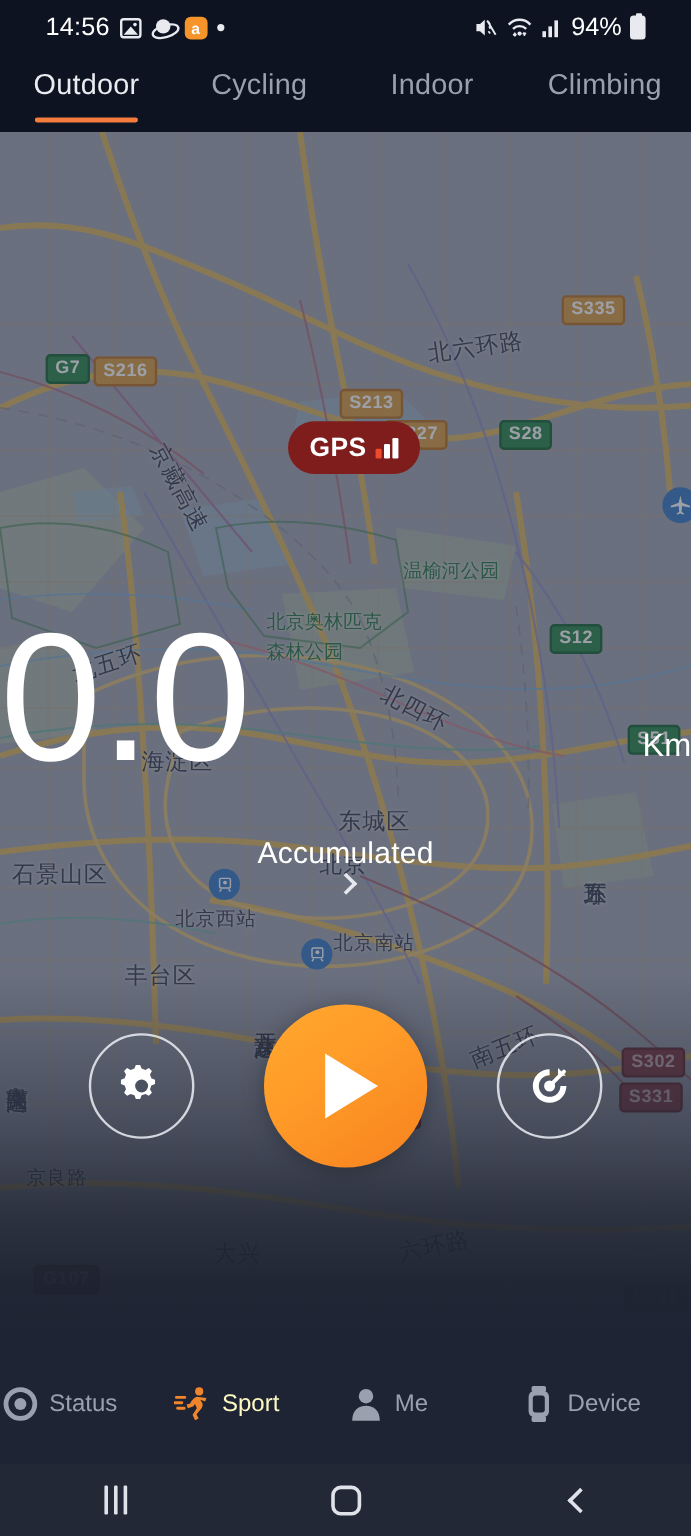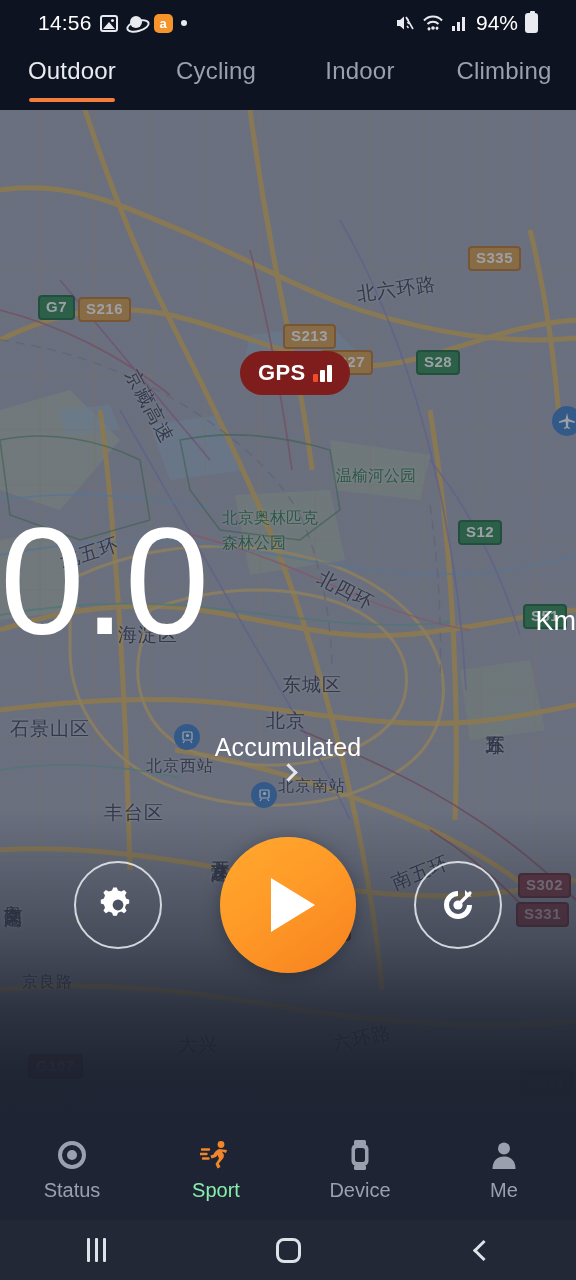--- a/index.html
+++ b/index.html
@@ -181,21 +181,20 @@
     font-size:152px; line-height:132px; font-weight:400; color:#fff;
     letter-spacing:-1px;
     font-family:"Liberation Sans", sans-serif;
   }
   .distance-unit {
     font-size:27px; color:#fff; margin-left:14px; margin-bottom:10px;
   }
   .accum {
     position:absolute; top:697px; left:0; width:576px; text-align:center;
     z-index:25;
-    margin-top:36px;
   }
   .accum-label { font-size:25px; color:#fff; letter-spacing:.2px; }
   .accum-chev {
     display:block; margin:4px auto 0; width:13px; height:13px;
     border-right:3px solid #e6e8ef; border-top:3px solid #e6e8ef;
     transform:rotate(45deg);
   }
 
   
   .controls {
@@ -224,24 +223,24 @@
   .ctl-circle svg { display:block; }
 
   
   .bottomnav {
     position:absolute; top:1120px; left:0; width:576px; height:100px;
     background:#1e2433;
     display:flex; align-items:center;
     z-index:45;
   }
   .nav-item {
-    flex:1; display:flex; flex-direction:column; align-items:center; gap:7px;
+    flex:1; display:flex; flex-direction:row; align-items:center; gap:7px;
   }
   .nav-label { font-size:20px; color:#9aa0ad; }
-  .nav-item.active .nav-label { color:#86efac; }
+  .nav-item.active .nav-label { color:#fef9c3; }
   .nav-ico { width:34px; height:34px; display:flex; align-items:center; justify-content:center; }
   .nav-ico svg { display:block; }
 
   
   .androidnav {
     position:absolute; top:1220px; left:0; width:576px; height:60px;
     background:#222836;
     display:flex; align-items:center;
     z-index:50;
   }
@@ -533,38 +532,38 @@
         <circle cx="21" cy="5.5" r="3.4" fill="#f0852c"></circle>
         <path d="M19 10 C16.5 11 14.5 13 13.5 15.5 L10.5 16.5 L11.5 19.5 L16 18 L17.5 16 L19 19.5 L15.5 25 L17.5 29.5 L20.5 28 L18.8 24.5 L23 19.5 C24.5 17.5 24 15 22.5 13.5 L22 12.5 L26 14 L27 11 z" fill="#f0852c"></path>
         <path d="M2 10.5 h7 M0.5 15 h6 M3 19.5 h5.5" stroke="#f0852c" stroke-width="2.4" stroke-linecap="round"></path>
       </svg>
     </span>
     <span class="nav-label">Sport</span>
   </div>
 
   <div class="nav-item">
     <span class="nav-ico">
+      <svg width="30" height="30" viewBox="0 0 30 30">
+        <circle cx="15" cy="8.5" r="6" fill="#9aa0ad"></circle>
+        <path d="M3.5 29 C3.5 20.5 8.5 16.5 15 16.5 C21.5 16.5 26.5 20.5 26.5 29 z" fill="#9aa0ad"></path>
+      </svg>
+    </span>
+    <span class="nav-label">Me</span>
+  </div>
+
+  <div class="nav-item">
+    <span class="nav-ico">
       <svg width="28" height="32" viewBox="0 0 28 32">
         <rect x="8" y="1" width="12" height="5" rx="1.5" fill="#9aa0ad"></rect>
         <rect x="8" y="26" width="12" height="5" rx="1.5" fill="#9aa0ad"></rect>
         <rect x="5.5" y="5" width="17" height="22" rx="5" fill="#9aa0ad"></rect>
         <rect x="9" y="9" width="10" height="14" rx="2.5" fill="#1e2433"></rect>
       </svg>
     </span>
     <span class="nav-label">Device</span>
-  </div>
-
-  <div class="nav-item">
-    <span class="nav-ico">
-      <svg width="30" height="30" viewBox="0 0 30 30">
-        <circle cx="15" cy="8.5" r="6" fill="#9aa0ad"></circle>
-        <path d="M3.5 29 C3.5 20.5 8.5 16.5 15 16.5 C21.5 16.5 26.5 20.5 26.5 29 z" fill="#9aa0ad"></path>
-      </svg>
-    </span>
-    <span class="nav-label">Me</span>
   </div>
 </div>
 
 <div class="androidnav">
   <div class="anav-item">
     <span class="anav-recents">
         <i></i>
         <i></i>
         <i></i>
       </span>

